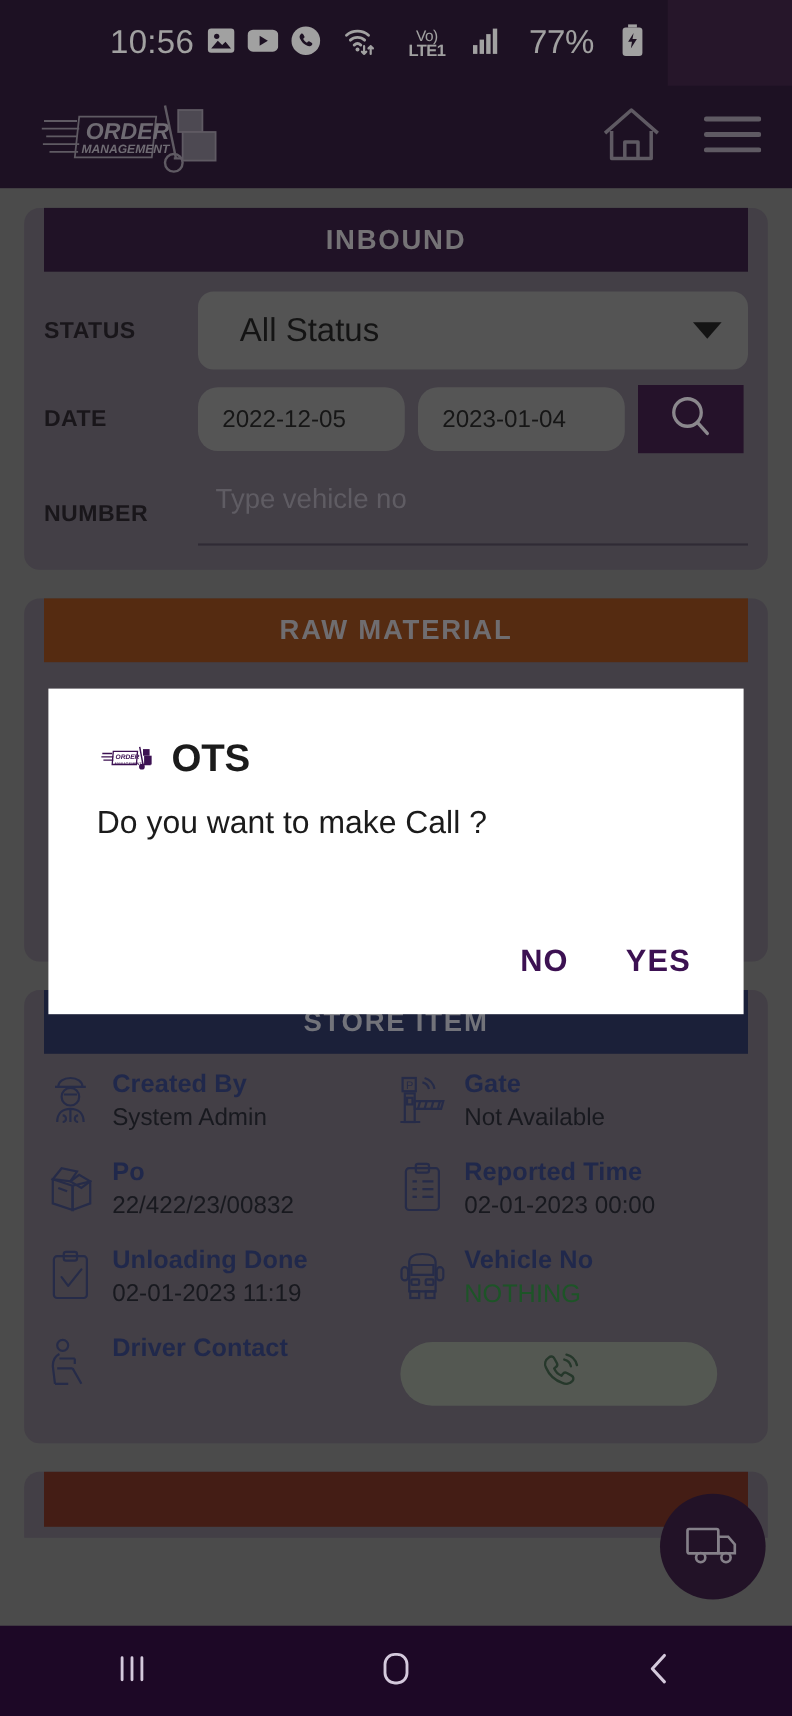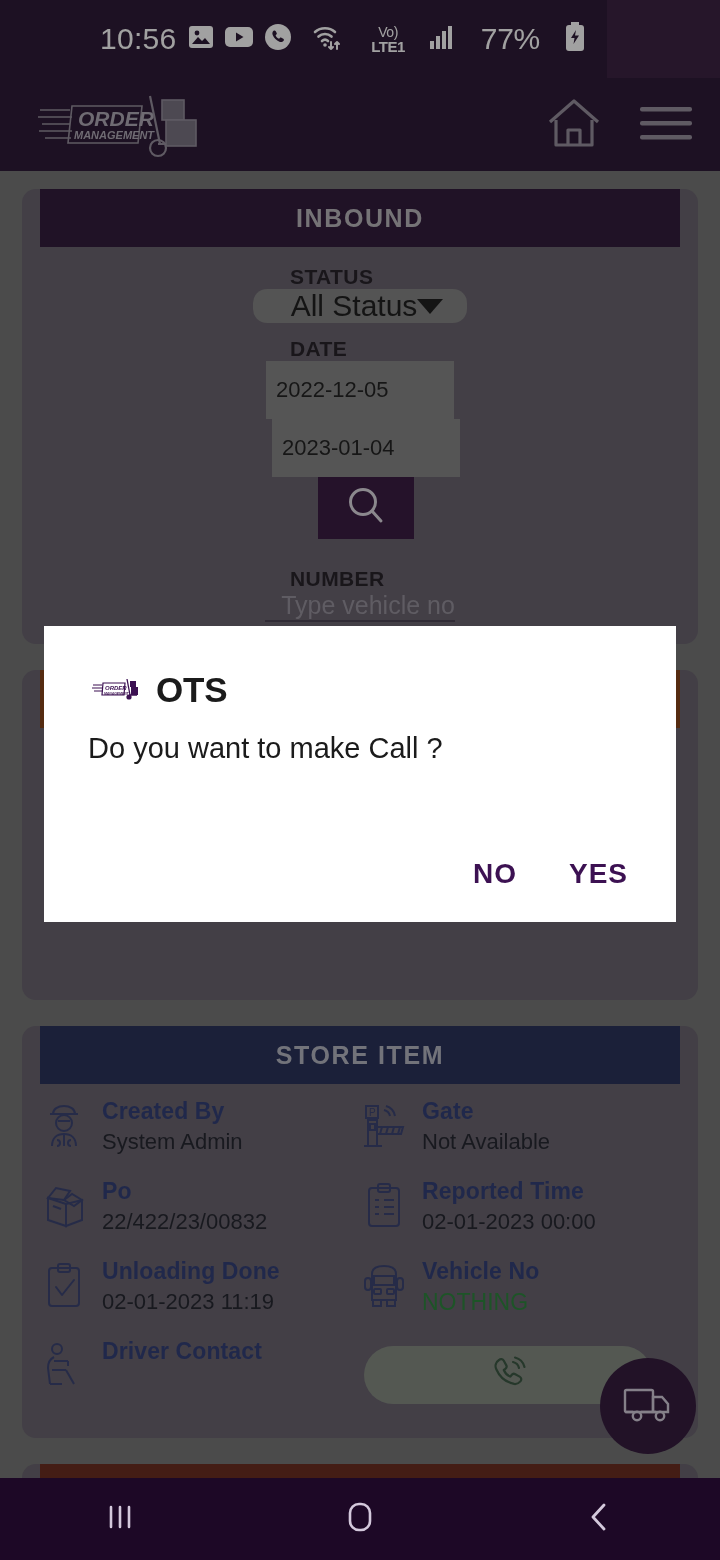--- a/index.html
+++ b/index.html
@@ -105,21 +105,20 @@
   .hdr-inbound { background: #220a2c; }
   .hdr-raw     { background: #7d3408; color: #a9a5ab; }
   .hdr-store   { background: #19214d; color: #aeb0bc; }
 
   
   #inbound-card { padding-bottom: 22px; }
   .filter-row {
     display: flex;
     align-items: center;
     padding: 0 18px;
-    flex-direction: column;
   }
   .filter-label {
     width: 140px;
     flex: none;
     font-size: 21px;
     font-weight: 700;
     color: #151018;
     letter-spacing: 0.4px;
   }
   .status-row { margin-top: 18px; }
@@ -144,23 +143,24 @@
     border-right: 13px solid transparent;
     border-top: 15px solid #0d0d0d;
   }
   .date-row { margin-top: 14px; }
   .date-field {
     width: 188px;
     height: 58px;
     background: #7d7d7d;
     display: flex;
     align-items: center;
-    padding-left: 10px;
+    padding-left: 22px;
     font-size: 22px;
     color: #111111;
+    border-radius: 18px;
   }
   .date-field + .date-field { margin-left: 12px; }
   .search-btn {
     width: 96px;
     height: 62px;
     margin-left: 12px;
     background: #2a0a33;
     display: flex;
     align-items: center;
     justify-content: center;

